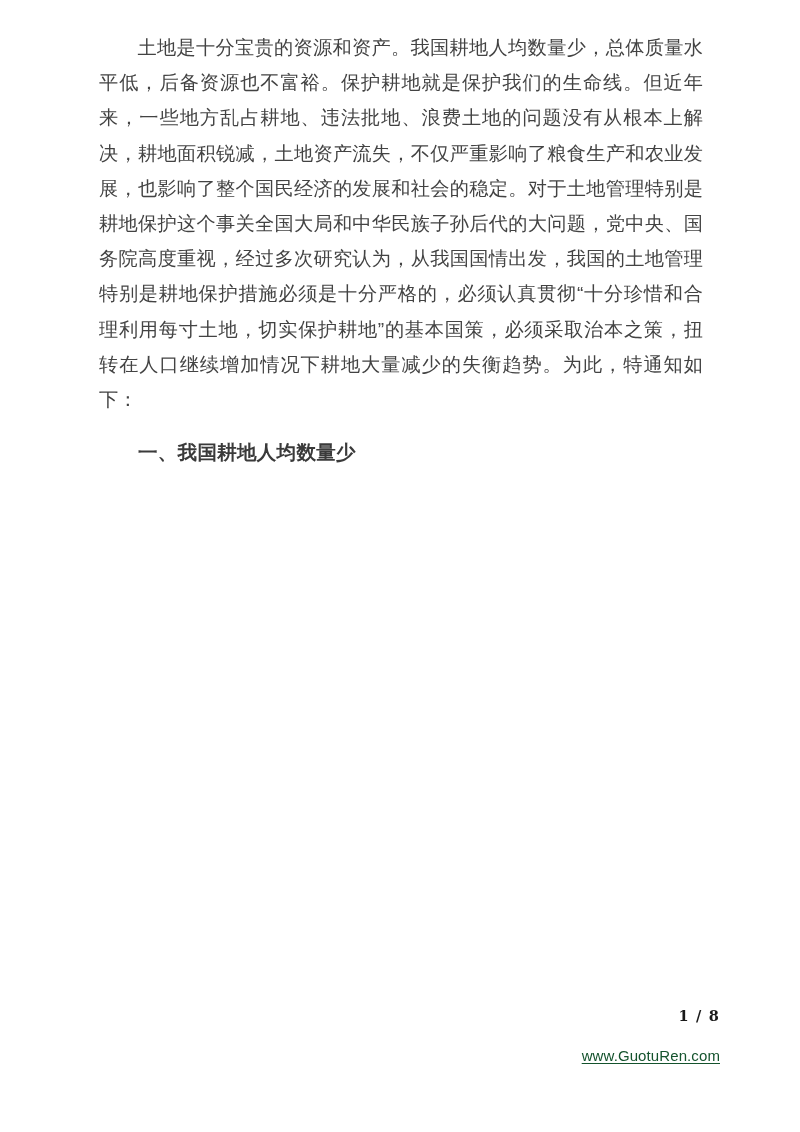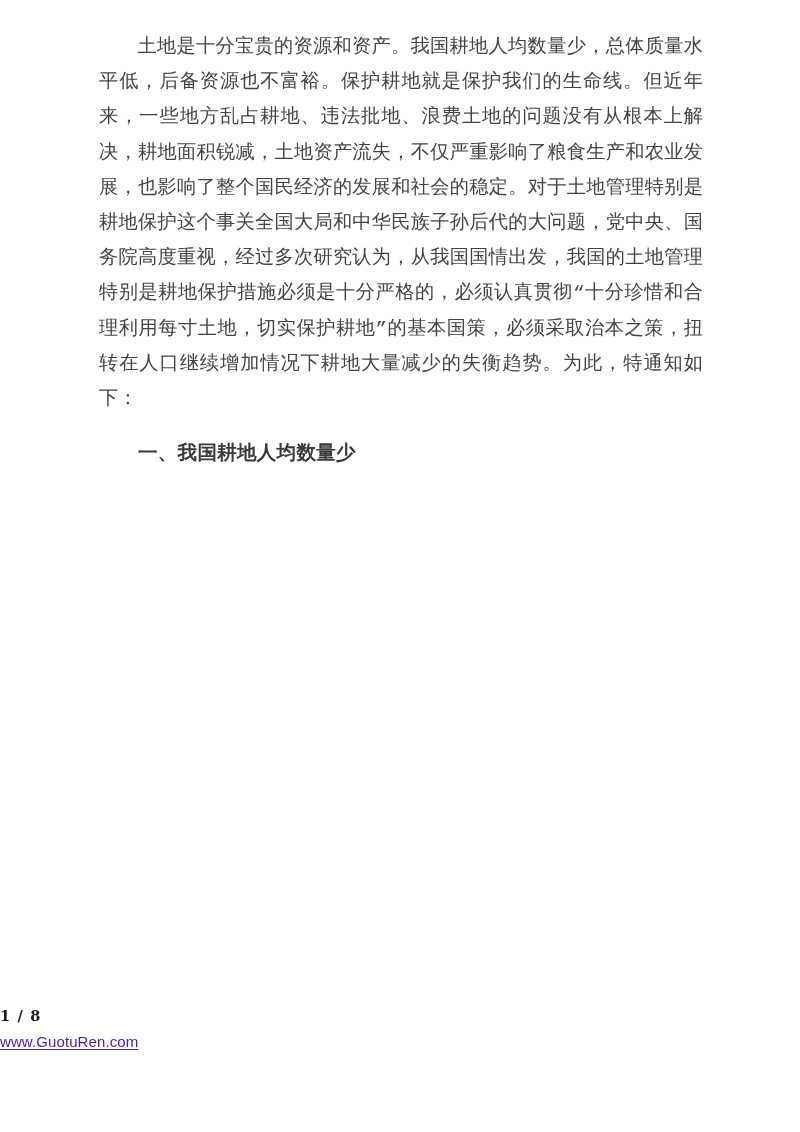--- a/index.html
+++ b/index.html
@@ -65,21 +65,21 @@
     color: #3f3f3f;
     line-height: 22px;
   }
 
   
   .body-block {
     margin-top: 30px;
   }
   p.para {
     margin: 0;
-    font-family: Liberation Mono, monospace;
+    font-family: Liberation Sans, sans-serif;
     font-size: 19.2px;
     line-height: 35.2px;
     color: #434343;
     text-align: justify;
     text-justify: inter-character;
     text-indent: 2em;
     letter-spacing: 0.1px;
   }
 
   h2.section-heading {
@@ -92,37 +92,37 @@
     text-indent: 2em;
     letter-spacing: 0.3px;
   }
 
   
   .footer {
     position: absolute;
     left: 0;
     top: 1006px;
     width: 720px;
-    text-align: left;
+    text-align: right;
   }
   .page-number {
     font-family: "DejaVu Serif", serif;
     font-size: 14.5px;
     font-weight: bold;
     color: #1a1a1a;
     line-height: 20px;
     letter-spacing: 1.2px;
   }
   .site-link {
     display: inline-block;
-    margin-top: 6px;
+    margin-top: 20px;
     font-family: "Liberation Sans", sans-serif;
     font-size: 15px;
     line-height: 20px;
-    color: #4c1d95;
+    color: #14532d;
     text-decoration: underline;
     text-underline-offset: 2px;
     letter-spacing: 0.1px;
     cursor: pointer;
   }
 </style>
 </head>
 <body>
 
 <div class="page">

